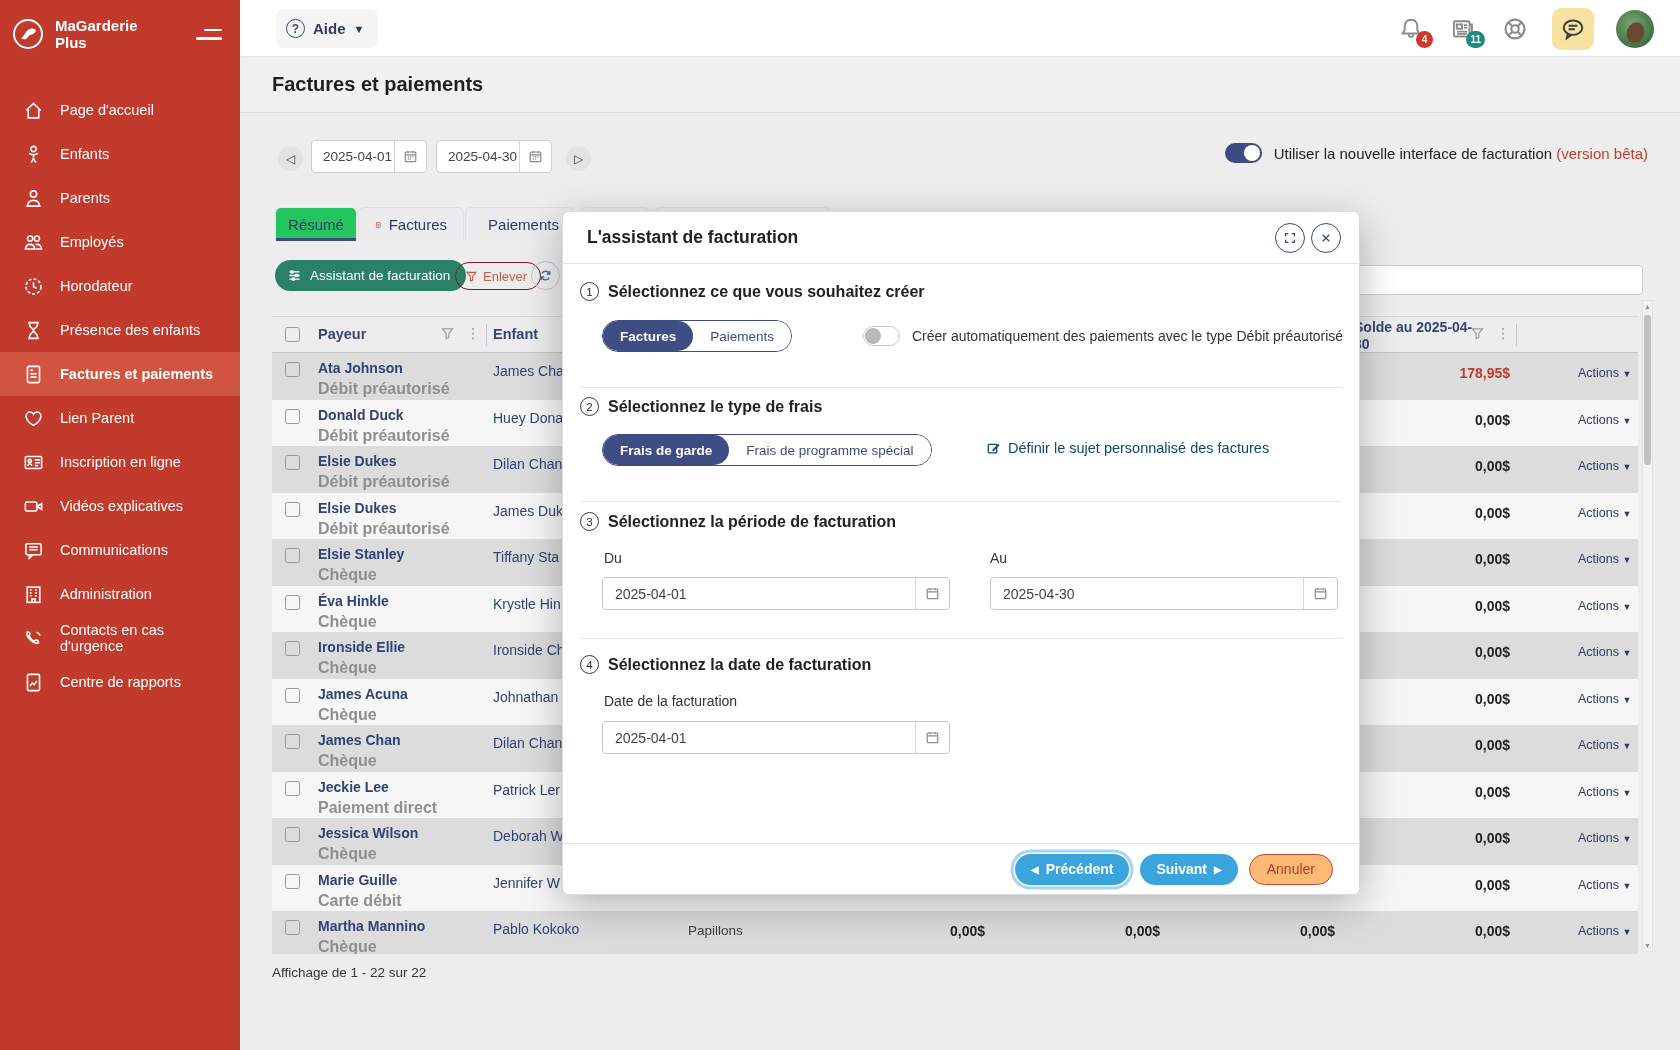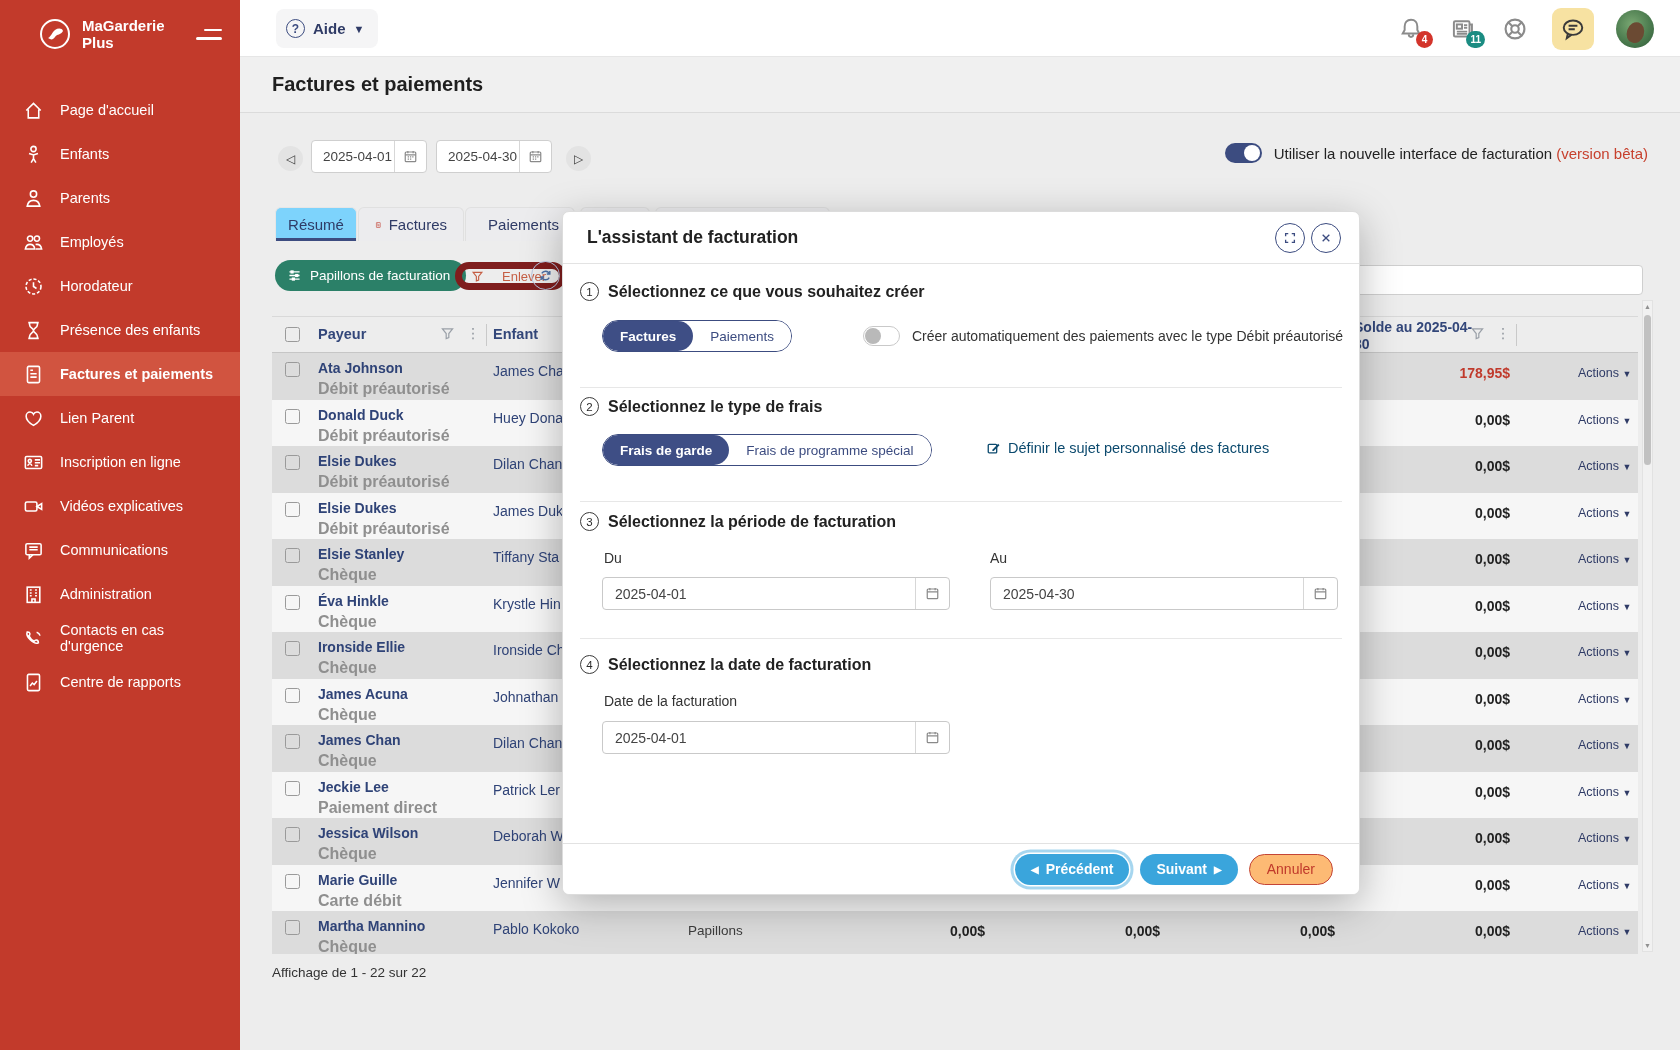--- a/index.html
+++ b/index.html
@@ -3,21 +3,21 @@
 <meta charset="utf-8">
 <style>
   * { margin:0; padding:0; box-sizing:border-box; }
   html,body { background:#9e9e9e; }
   .stage {
     position:relative; width:1680px; height:1050px; overflow:hidden;
     font-family:"Liberation Sans", sans-serif; background:#ededed;
   }
   
   .sidebar { position:absolute; left:0; top:0; width:240px; height:1050px; background:#c23a2b; color:#fff; }
-  .logo-row { display:flex; align-items:center; padding:16px 18px 10px 37px; }
+  .logo-row { display:flex; align-items:center; padding:16px 18px 10px 10px; }
   .logo-mark { width:36px; height:36px; flex:0 0 36px; }
   .logo-text { margin-left:9px; font-size:15px; font-weight:bold; line-height:1.15; flex:1; }
   .burger { width:28px; display:flex; flex-direction:column; gap:6px; align-items:flex-end; cursor:pointer; }
   .burger i { display:block; height:2.5px; background:#fff; border-radius:2px; }
   .burger i:nth-child(1){ width:18px; } .burger i:nth-child(2){ width:26px; }
   .side-nav { margin-top:26px; display:flex; flex-direction:column; }
   .side-item { display:flex; align-items:center; min-height:44px; padding:4px 14px 4px 22px; gap:16px; cursor:pointer; font-size:14.5px; }
   .side-item .s-ico { width:22px; height:22px; flex:0 0 22px; display:flex; align-items:center; justify-content:center; }
   .side-item svg { width:21px; height:21px; }
   .side-item.active { background:#d15440; font-weight:bold; }
@@ -48,26 +48,26 @@
   .iface-toggle-row { position:absolute; top:143px; right:32px; display:flex; align-items:center; gap:12px; }
   .switch { width:37px; height:20px; border-radius:10px; position:relative; cursor:pointer; }
   .switch.on { background:#3c4c80; }
   .switch.on::after { content:""; position:absolute; right:2px; top:2px; width:16px; height:16px; border-radius:50%; background:#fff; }
   .switch.off { background:#fff; border:1px solid #c9c9c9; }
   .switch.off::after { content:""; position:absolute; left:1px; top:1px; width:16px; height:16px; border-radius:50%; background:#b9b9b9; }
   .iface-label { font-size:15px; color:#222; }
   .beta { color:#c7402d; }
   
   .tab { position:absolute; top:207px; height:34px; display:flex; align-items:center; justify-content:center; gap:7px; font-size:15px; color:#2f3b66; cursor:pointer; background:#ececee; border:1px solid #e0e0e0; border-bottom:none; border-radius:6px 6px 0 0; padding:0 16px; }
-  .tab.active { background:#7dd3fc; border-color:#e6e6e6; box-shadow:inset 0 -3px 0 #3c4c80; font-weight:normal; }
+  .tab.active { background:#22c55e; border-color:#e6e6e6; box-shadow:inset 0 -3px 0 #3c4c80; font-weight:normal; }
   .tab svg { width:16px; height:16px; color:#c0392b; }
   
   .btn-assist { position:absolute; left:275px; top:260px; height:31px; padding:0 16px 0 12px; background:#2b8068; color:#fff; border:none; border-radius:16px; font-size:13.5px; font-family:inherit; display:flex; align-items:center; gap:8px; cursor:pointer; }
   .btn-assist svg { width:15px; height:15px; }
-  .btn-remove { position:absolute; left:455px; top:262px; height:28px; padding:0 13px 0 9px; background:transparent; color:#c65f45; border:7px solid #7f1d1d; border-radius:15px; font-size:13px; font-family:inherit; display:flex; align-items:center; gap:18px; cursor:pointer; }
+  .btn-remove { position:absolute; left:455px; top:262px; height:28px; padding:0 13px 0 9px; background:transparent; color:#c65f45; border:1px solid #7f1d1d; border-radius:15px; font-size:13px; font-family:inherit; display:flex; align-items:center; gap:5px; cursor:pointer; }
   .btn-remove svg { width:13px; height:13px; }
   .tool-circle { position:absolute; top:261px; width:29px; height:29px; border-radius:50%; background:#fff0; border:1px solid #b9c6e0; color:#4a6fa5; display:flex; align-items:center; justify-content:center; cursor:pointer; }
   .tool-circle svg { width:15px; height:15px; }
   .search-box { position:absolute; left:1180px; top:265px; width:463px; height:30px; background:#fff; border:1px solid #cfcfcf; border-radius:4px; }
   .search-box input { width:100%; height:100%; border:none; outline:none; background:transparent; padding:0 12px; font-size:13.5px; color:#555; font-family:inherit; }
   .search-box input::placeholder { color:#9a9a9a; }
   
   .table-wrap { position:absolute; left:272px; top:316px; width:1366px; height:638px; overflow:hidden; }
   .thead { position:relative; height:37px; border-top:1px solid #d9d9d9; border-bottom:1px solid #c6c6c6; }
   .thead .hlabel { position:absolute; top:9px; font-size:14.5px; font-weight:bold; color:#33477a; }
@@ -371,21 +371,21 @@
   <div class="tab" style="left:580px; width:70px;"></div>
   <div class="tab" style="left:655px; width:175px;"></div>
 
   <button class="btn-assist">
     <svg viewBox="0 0 16 16" fill="none" stroke="currentColor" stroke-width="1.4">
         <path d="M2.6 4.2h10.8M2.6 8h10.8M2.6 11.8h10.8"></path>
         <rect x="4.4" y="3.2" width="2" height="2" fill="currentColor"></rect>
         <rect x="9.4" y="7" width="2" height="2" fill="currentColor"></rect>
         <rect x="5.8" y="10.8" width="2" height="2" fill="currentColor"></rect>
       </svg>
-    <span>Papillons de facturation</span>
+    <span>Assistant de facturation</span>
   </button>
   <button class="btn-remove">
     <svg viewBox="0 0 16 16" fill="none" stroke="currentColor" stroke-width="1.4">
         <path d="M2.6 3h10.8L9.4 8v4.4l-2.8 1V8z"></path>
       </svg>
     <span>Enlever</span>
   </button>
   <button class="tool-circle" style="left:531px;">
     <svg viewBox="0 0 16 16" fill="none" stroke="currentColor" stroke-width="1.5">
         <path d="M12.3 6.4A4.6 4.6 0 004 5.8M3.7 9.6a4.6 4.6 0 008.3.6"></path>

